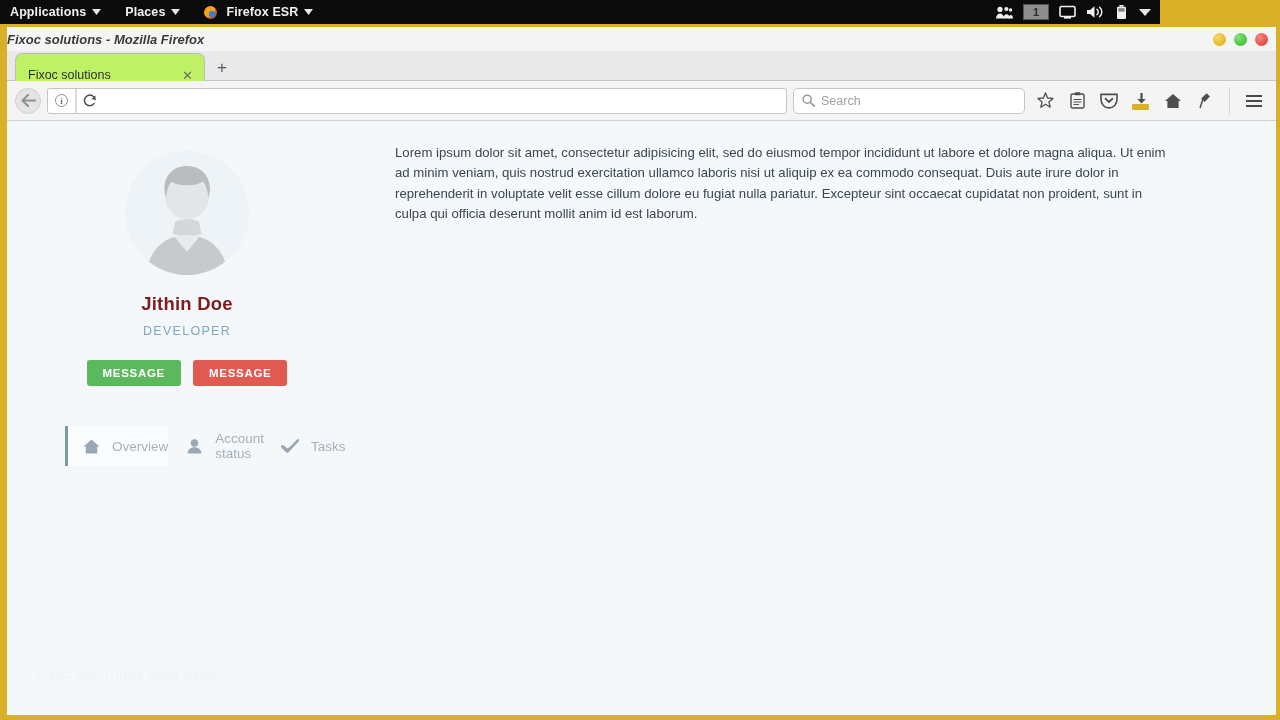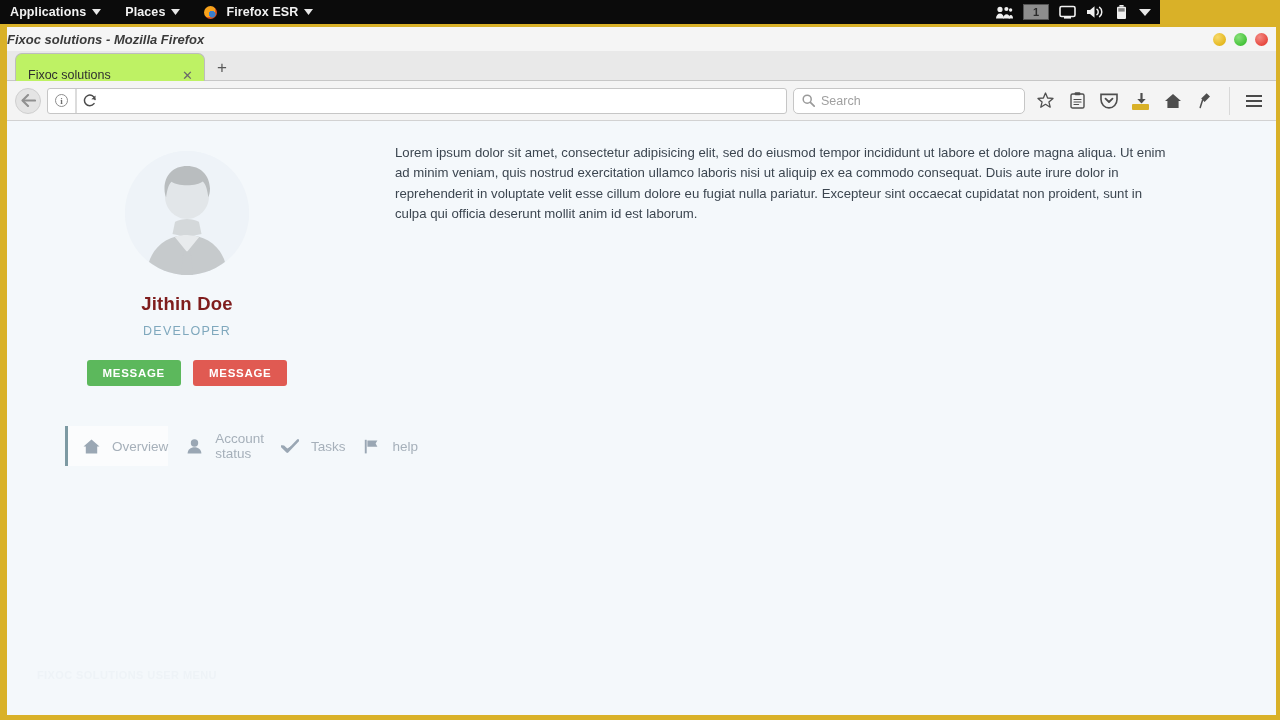--- a/index.html
+++ b/index.html
@@ -635,29 +635,20 @@
             <div class="menu-item">
               <span class="menu-icon">
                 <svg width="18" height="14" viewBox="0 0 18 14">
                   <path d="M1 7.4 L6.3 12.6 L17 1.4 L15.2 4.2 L6.3 9.4 L2.8 6.2 Z" fill="#9aa7b4"></path>
                   <path d="M1 7.4 L6.3 12.6 L17 1.4" fill="none" stroke="#9aa7b4" stroke-width="2.6" stroke-linecap="round" stroke-linejoin="round"></path>
                 </svg>
               </span>
               <span class="menu-label">Tasks</span>
             </div>
 
-            <div class="menu-item">
-              <span class="menu-icon">
-                <svg width="15" height="15" viewBox="0 0 15 15">
-                  <rect x="0.8" y="0.8" width="1.9" height="13.6" fill="#9aa7b4"></rect>
-                  <path d="M3.4 1.4 H13.4 L11.6 4.6 L13.4 7.8 H3.4 Z" fill="#9aa7b4"></path>
-                </svg>
-              </span>
-              <span class="menu-label">help</span>
-            </div>
           </div>
         </div>
 
         <div id="content-column">
           <p id="bio-text">Lorem ipsum dolor sit amet, consectetur adipisicing elit, sed do eiusmod tempor incididunt ut labore et dolore magna aliqua. Ut enim ad minim veniam, quis nostrud exercitation ullamco laboris nisi ut aliquip ex ea commodo consequat. Duis aute irure dolor in reprehenderit in voluptate velit esse cillum dolore eu fugiat nulla pariatur. Excepteur sint occaecat cupidatat non proident, sunt in culpa qui officia deserunt mollit anim id est laborum.</p>
         </div>
       </div>
 
       <div id="watermark">FIXOC SOLUTIONS USER MENU</div>
     </div>

